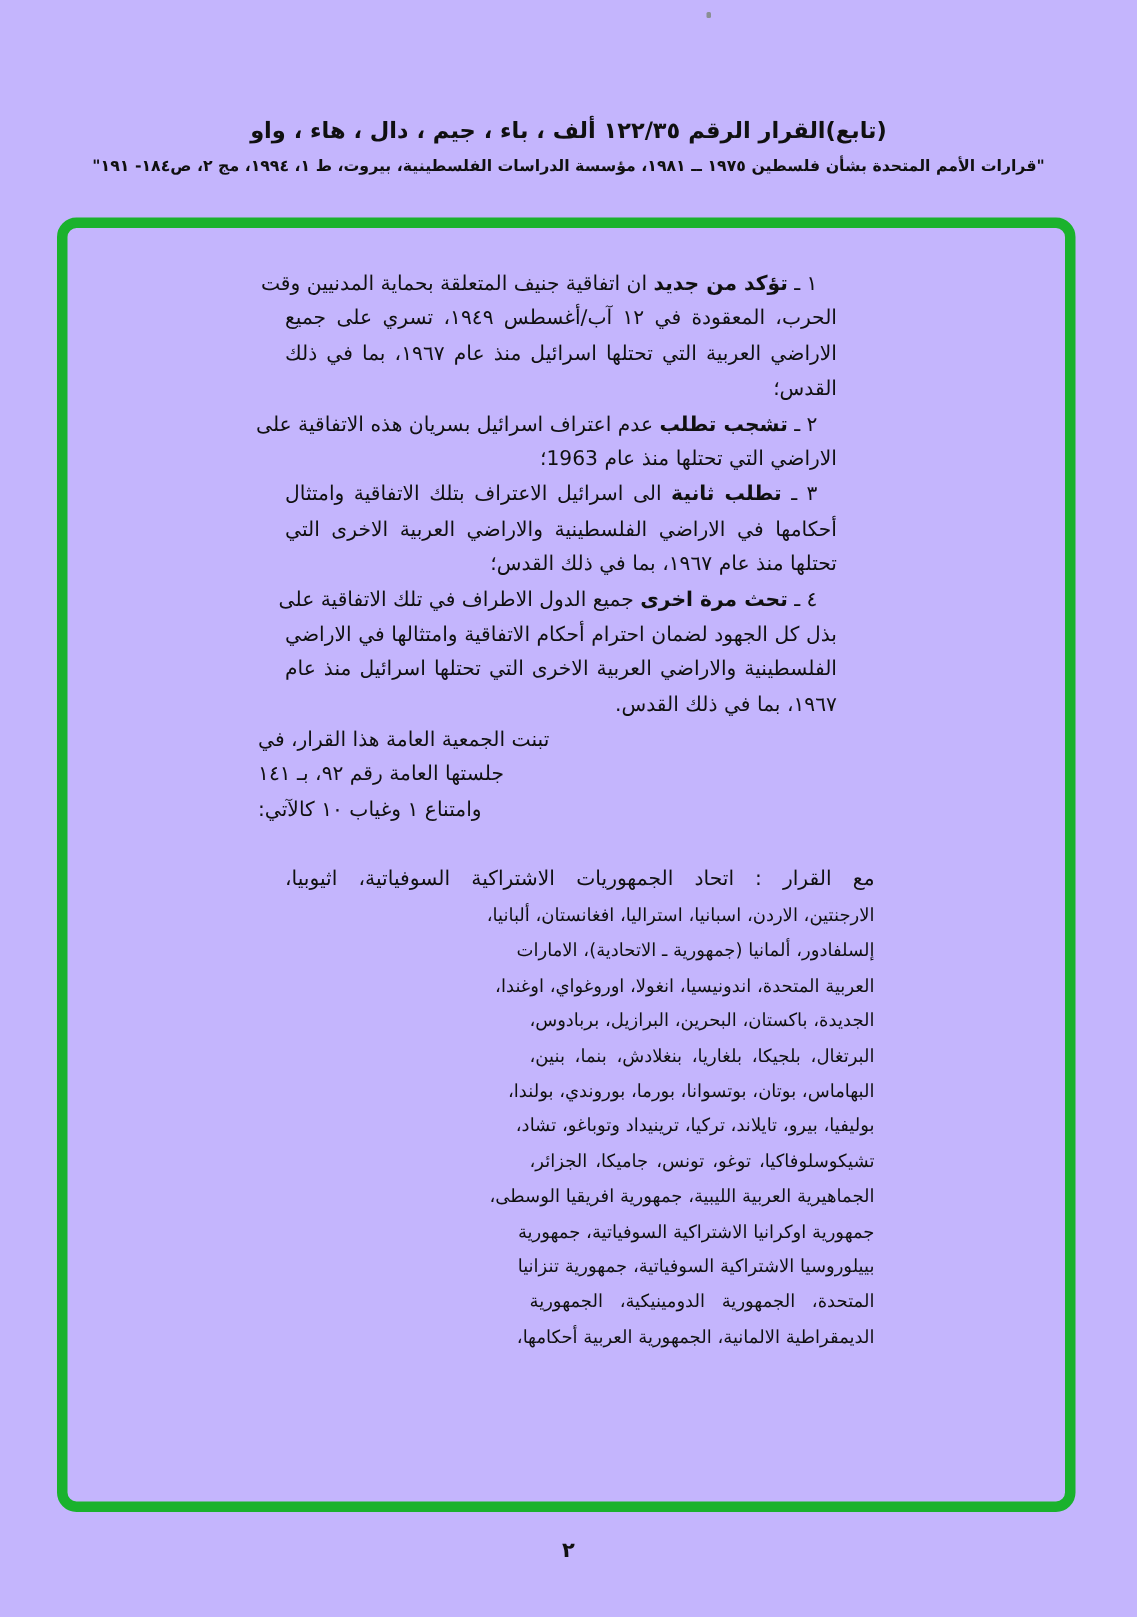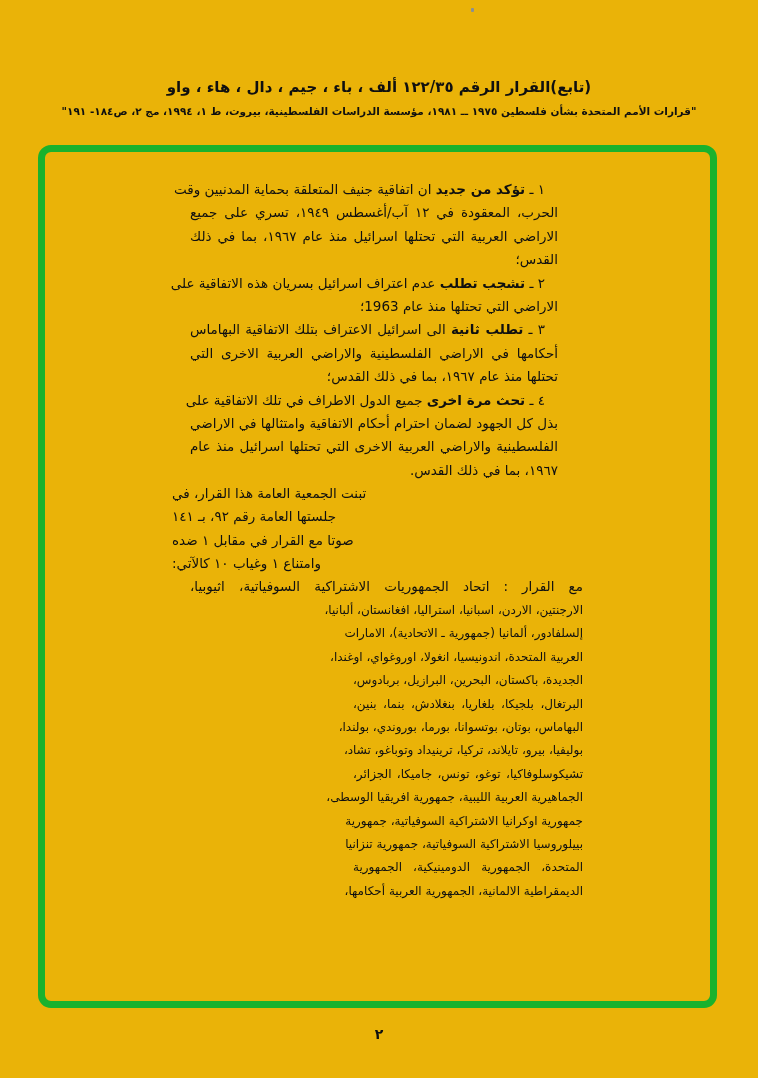--- a/index.html
+++ b/index.html
@@ -1,20 +1,20 @@
 <!DOCTYPE html>
 <html lang="ar"><head>
 <meta charset="utf-8">
 <style>
   html,body{margin:0;padding:0;background:#e8e8e8;}
   .page{
     position:relative;
     width:758px;height:1078px;
     margin:0 auto;
-    background:#eab308;
+    background:#c4b5fd;
     font-family:"DejaVu Sans",sans-serif;
     color:#101010;
     overflow:hidden;
   }
   
   .artifact{position:absolute;left:471px;top:8px;width:3px;height:4px;background:#8a8f93;border-radius:1px;}
 
   
   .header{position:absolute;top:78px;left:0;right:0;text-align:center;direction:rtl;}
   .header .title{font-size:15px;font-weight:bold;letter-spacing:0;white-space:nowrap;}
@@ -68,34 +68,33 @@
 
   <div class="maincol">
     <div class="textline jl indent"><span>١ ـ</span> <b>تؤكد من جديد</b> <span>ان اتفاقية جنيف المتعلقة بحماية المدنيين وقت</span></div>
     <div class="textline jl">الحرب، المعقودة في ١٢ آب/أغسطس ١٩٤٩، تسري على جميع</div>
     <div class="textline jl">الاراضي العربية التي تحتلها اسرائيل منذ عام ١٩٦٧، بما في ذلك</div>
     <div class="textline el">القدس؛</div>
 
     <div class="textline jl indent"><span>٢ ـ</span> <b>تشجب تطلب</b> <span>عدم اعتراف اسرائيل بسريان هذه الاتفاقية على</span></div>
     <div class="textline el">الاراضي التي تحتلها منذ عام 1963؛</div>
 
-    <div class="textline jl indent"><span>٣ ـ</span> <b>تطلب ثانية</b> <span>الى اسرائيل الاعتراف بتلك الاتفاقية البهاماس</span></div>
+    <div class="textline jl indent"><span>٣ ـ</span> <b>تطلب ثانية</b> <span>الى اسرائيل الاعتراف بتلك الاتفاقية وامتثال</span></div>
     <div class="textline jl">أحكامها في الاراضي الفلسطينية والاراضي العربية الاخرى التي</div>
     <div class="textline el">تحتلها منذ عام ١٩٦٧، بما في ذلك القدس؛</div>
 
     <div class="textline jl indent"><span>٤ ـ</span> <b>تحث مرة اخرى</b> <span>جميع الدول الاطراف في تلك الاتفاقية على</span></div>
     <div class="textline jl">بذل كل الجهود لضمان احترام أحكام الاتفاقية وامتثالها في الاراضي</div>
     <div class="textline jl">الفلسطينية والاراضي العربية الاخرى التي تحتلها اسرائيل منذ عام</div>
     <div class="textline el">١٩٦٧، بما في ذلك القدس.</div>
   </div>
 
   <div class="adoptioncol">
     <div class="textline">تبنت الجمعية العامة هذا القرار، في</div>
     <div class="textline">جلستها العامة رقم ٩٢، بـ ١٤١</div>
-    <div class="textline">صوتا مع القرار في مقابل ١ ضده</div>
     <div class="textline">وامتناع ١ وغياب ١٠ كالآتي:</div>
   </div>
 
   <div class="votefirst">
     <div class="textline jl"><span>مع القرار</span><span class="gap"></span><span>:</span><span class="gap"></span><span>اتحاد الجمهوريات الاشتراكية السوفياتية، اثيوبيا،</span></div>
   </div>
 
   <div class="votelist">
     <div class="textline jl">الارجنتين، الاردن، اسبانيا، استراليا، افغانستان، ألبانيا،</div>
     <div class="textline jl">إلسلفادور، ألمانيا (جمهورية ـ الاتحادية)، الامارات</div>

